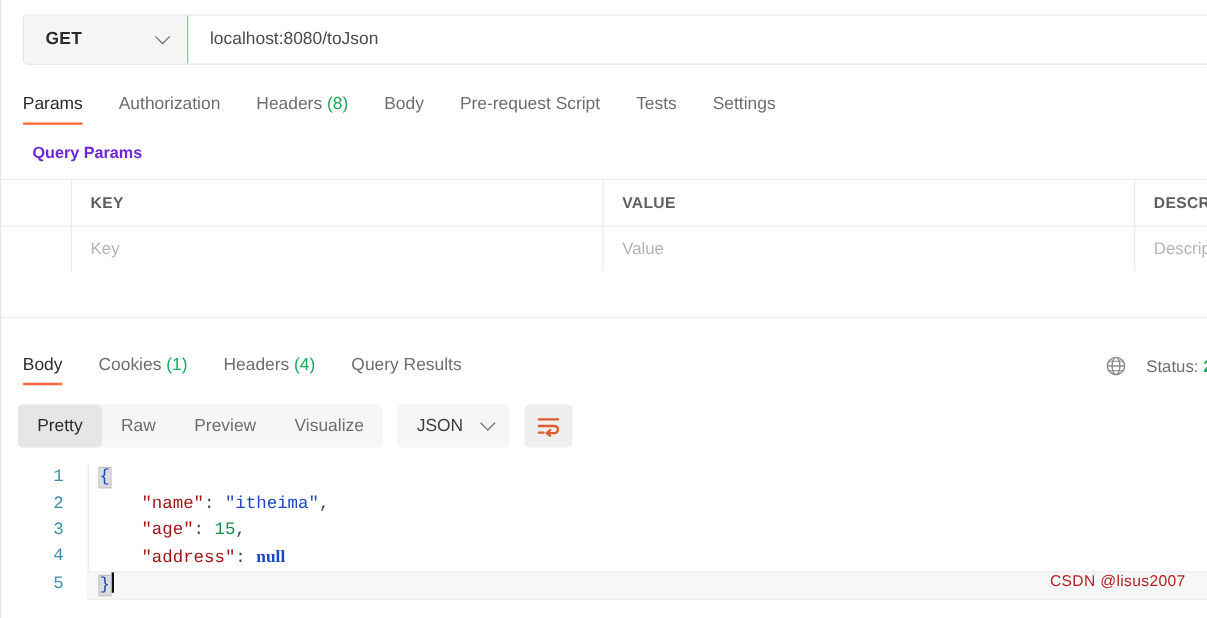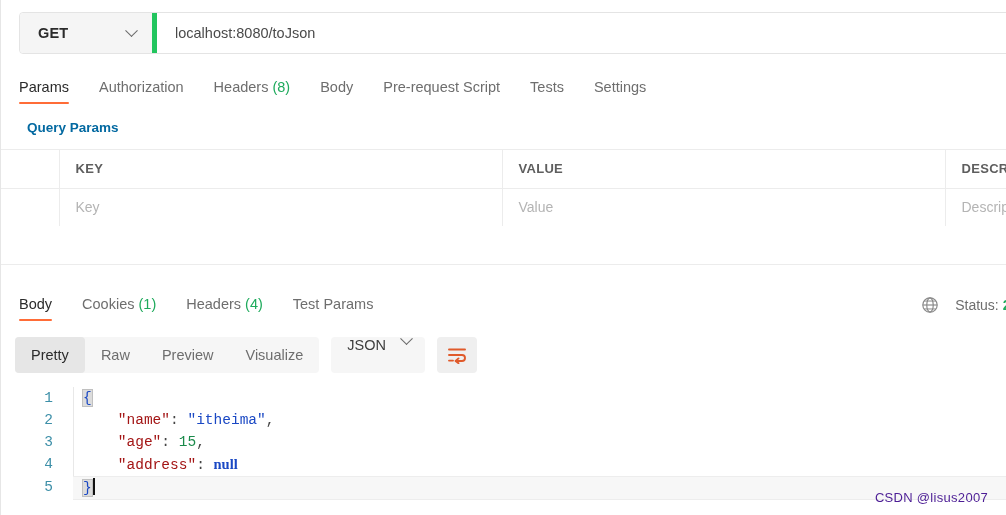--- a/index.html
+++ b/index.html
@@ -30,21 +30,21 @@
     background: #ffffff;
     width: 1100px;
   }
   .method-select {
     display: flex;
     align-items: center;
     justify-content: space-between;
     width: 137px;
     padding: 0 16px 0 18px;
     background: #f5f5f5;
-    border-right: 5px solid #22c55e;
+    border-right: 1px solid #22c55e;
     border-radius: 4px 0 0 4px;
     cursor: pointer;
   }
   .method-label {
     font-size: 14.5px;
     font-weight: bold;
     color: #2b2b2b;
     letter-spacing: .2px;
   }
   .chev {
@@ -89,21 +89,21 @@
     background: #ff6c37;
     border-radius: 2px;
   }
   .cnt { color: #1eaa5c; }
 
   
   .qp-title {
     margin: 16px 0 0 26px;
     font-size: 13.5px;
     font-weight: bold;
-    color: #0369a1;
+    color: #6d28d9;
   }
   .pt-wrap {
     margin-top: 14px;
     border-top: 1px solid #ececec;
     border-bottom: 1px solid #ececec;
   }
   table.ptable {
     width: 1190px;
     border-collapse: collapse;
     table-layout: fixed;
@@ -174,21 +174,21 @@
     cursor: pointer;
     border-radius: 4px;
     white-space: nowrap;
   }
   .seg-item.active {
     background: #e6e6e6;
     color: #2b2b2b;
   }
   .fmt-select {
     display: flex;
-    align-items: flex-start;
+    align-items: center;
     gap: 16px;
     height: 36px;
     padding: 0 14px 0 16px;
     background: #f6f6f6;
     border-radius: 4px;
     font-size: 14.5px;
     color: #3d3d3d;
     cursor: pointer;
   }
   .fmt-select .chev { border-color: #6b6b6b; }
@@ -244,23 +244,23 @@
     display: inline-block;
     width: 2px; height: 17px;
     background: #111;
     vertical-align: -3px;
     margin-left: 1px;
   }
 
   
   .watermark {
     position: absolute;
-    right: 18px; bottom: 10px;
+    right: 18px; bottom: 24px;
     font-size: 13px;
-    color: #4c1d95;
+    color: #b91c1c;
     letter-spacing: .3px;
     margin-top: 24px;
   }
 </style>
 </head>
 <body>
 
 <div id="app">
 
   <div class="urlbar">
@@ -337,21 +337,21 @@
       <span>Cookies</span>
       <span class="cnt">(1)</span>
     </div>
     <div class="gap"></div>
     <div class="rtab">
       <span>Headers</span>
       <span class="cnt">(4)</span>
     </div>
     <div class="gap"></div>
     <div class="rtab">
-      <span>Test Params</span>
+      <span>Query Results</span>
     </div>
 
     <div class="status-area">
       <svg class="globe" viewBox="0 0 20 20">
         <circle cx="10" cy="10" r="8" fill="none" stroke="#8a8a8a" stroke-width="1.3"></circle>
         <ellipse cx="10" cy="10" rx="3.6" ry="8" fill="none" stroke="#8a8a8a" stroke-width="1.3"></ellipse>
         <line x1="2" y1="10" x2="18" y2="10" stroke="#8a8a8a" stroke-width="1.3"></line>
         <line x1="3.2" y1="5.6" x2="16.8" y2="5.6" stroke="#8a8a8a" stroke-width="1.1"></line>
         <line x1="3.2" y1="14.4" x2="16.8" y2="14.4" stroke="#8a8a8a" stroke-width="1.1"></line>
       </svg>

